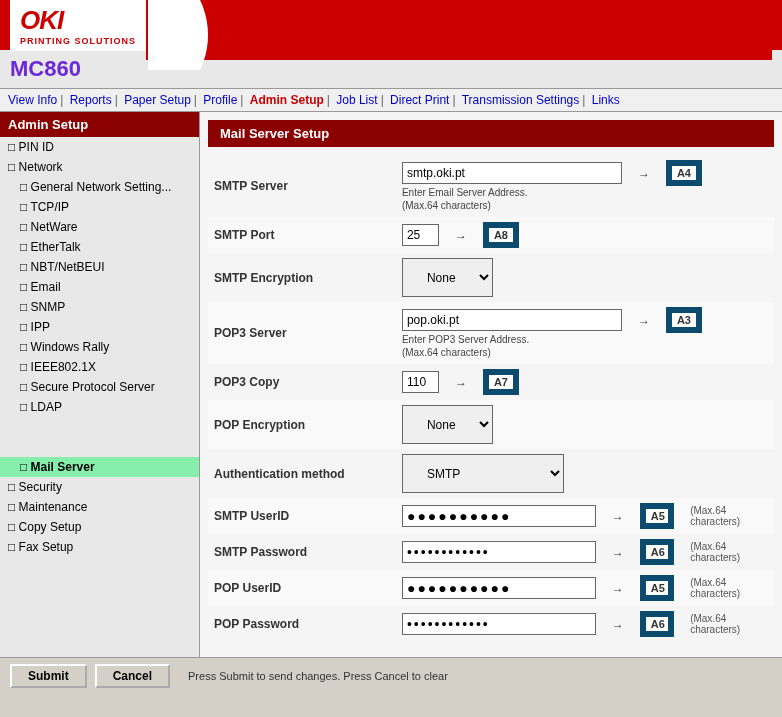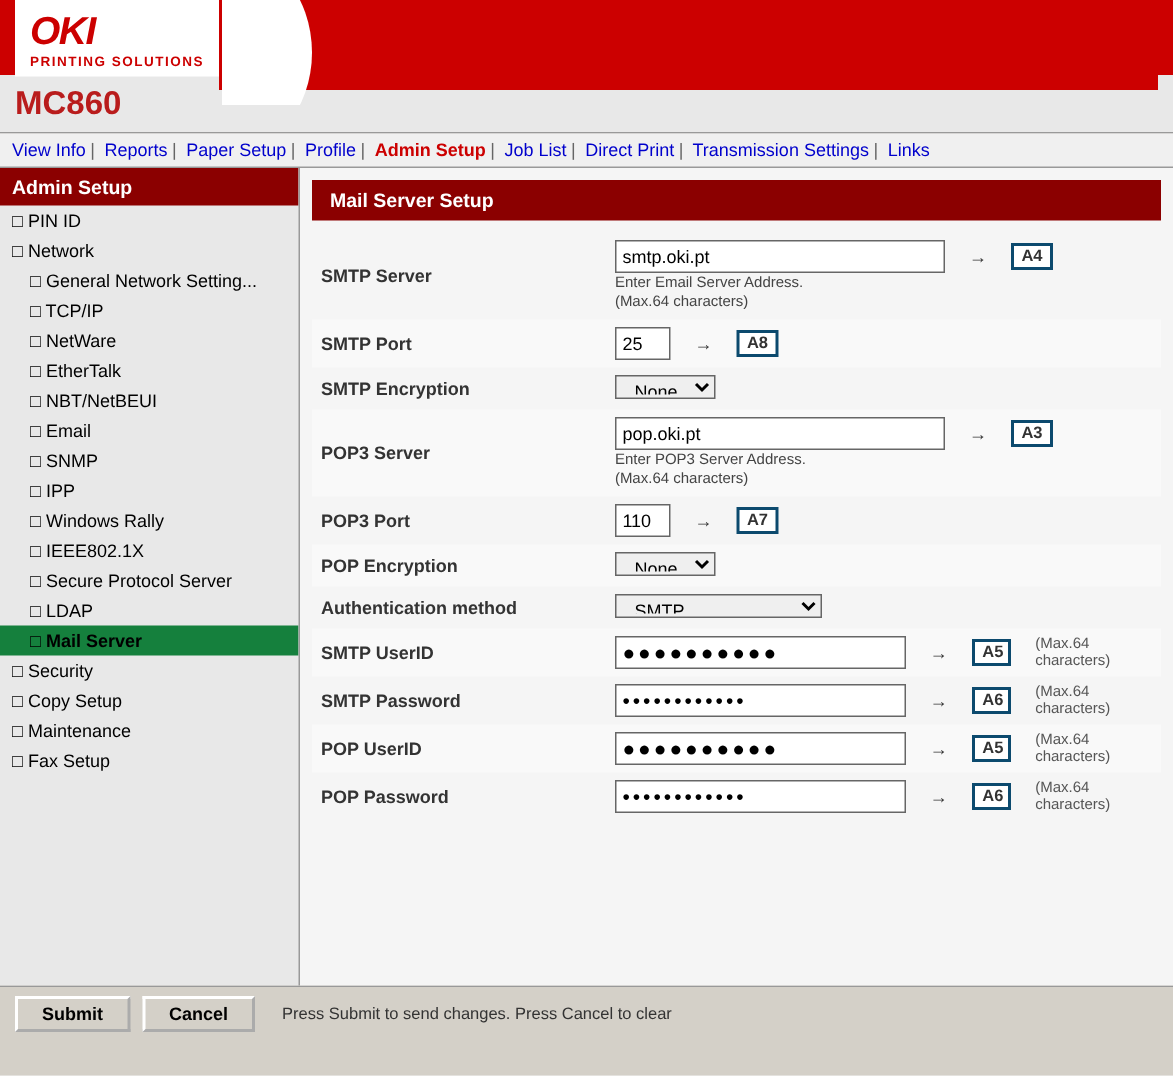--- a/index.html
+++ b/index.html
@@ -8,57 +8,57 @@
     
     .header { background: #cc0000; height: 50px; display: flex; align-items: center; padding: 0 10px; position: relative; }
     .header-white-box { background: white; padding: 5px 10px; display: flex; flex-direction: column; align-items: flex-start; }
     .oki-logo { color: #cc0000; font-size: 26px; font-weight: 900; font-style: italic; letter-spacing: -1px; }
     .printing-solutions { font-size: 9px; color: #cc0000; font-weight: bold; letter-spacing: 1px; text-transform: uppercase; }
     .header-red-bar { background: #cc0000; height: 70px; flex: 1; }
     .header-curve { position: absolute; left: 148px; top: 0; width: 60px; height: 70px; background: white; clip-path: ellipse(60px 70px at 0 50%); }
 
     
     .title-bar { background: #e8e8e8; padding: 6px 10px; border-bottom: 1px solid #999; }
-    .title-bar h1 { font-size: 22px; color: #b91c1c; font-weight: bold; }
+    .title-bar h1 { font-size: 22px; color: #6d28d9; font-weight: bold; }
 
     
     .nav-bar { background: #f0f0f0; padding: 4px 8px; border-bottom: 1px solid #999; font-size: 12px; }
     .nav-bar a { color: #0000cc; text-decoration: none; }
     .nav-bar .active { color: #cc0000; font-weight: bold; }
     .nav-sep { color: #666; margin: 0 3px; }
 
     
     .main-layout { display: flex; height: calc(717px - 70px - 38px - 28px - 36px); }
 
     
     .sidebar { width: 200px; background: #e8e8e8; border-right: 1px solid #999; overflow-y: auto; flex-shrink: 0; }
     .sidebar-title { background: #8b0000; color: white; font-weight: bold; padding: 5px 8px; font-size: 13px; }
     .sidebar-item { padding: 3px 8px; cursor: pointer; font-size: 12px; color: #000; }
-    .sidebar-item.active { background: #15803d; font-weight: bold; }
+    .sidebar-item.active { background: #86efac; font-weight: bold; margin-top: 40px; }
     .sidebar-item.level1 { padding-left: 8px; }
     .sidebar-item.level2 { padding-left: 20px; }
 
     
     .content { flex: 1; background: #f5f5f5; overflow-y: auto; padding: 0; }
 
     
     .section-header { background: #8b0000; color: white; font-weight: bold; padding: 6px 12px; font-size: 13px; margin: 8px; }
 
     
     .form-table { width: calc(100% - 16px); margin: 0 8px; border-collapse: collapse; }
     .form-table tr td { padding: 5px 6px; vertical-align: middle; }
     .form-table tr:nth-child(even) { background: #f9f9f9; }
     .label-col { width: 200px; font-weight: bold; color: #333; font-size: 12px; }
     .input-group { display: flex; align-items: center; gap: 16px; }
     .input-text { border: 1px solid #666; padding: 2px 4px; font-size: 12px; height: 22px; }
     .input-wide { width: 220px; }
     .input-small { width: 37px; }
-    .select-box { border: 1px solid #666; padding: 2px 8px; font-size: 12px; height: 16px; }
+    .select-box { border: 1px solid #666; padding: 2px 20px; font-size: 12px; height: 39px; }
     .hint-text { font-size: 10px; color: #444; line-height: 1.3; }
-    .badge { background: white; border: 2px solid #0c4a6e; color: #333; font-weight: bold; font-size: 11px; padding: 1px 5px; min-width: 24px; text-align: center; display: inline-block; }
+    .badge { background: white; border: 6px solid #0c4a6e; color: #333; font-weight: bold; font-size: 11px; padding: 1px 5px; min-width: 24px; text-align: center; display: inline-block; }
     .arrow-line { color: #333; font-size: 12px; }
 
     
     .footer { background: #d4d0c8; border-top: 1px solid #999; padding: 6px 10px; display: flex; align-items: center; gap: 8px; }
     .btn-submit { background: #d4d0c8; border: 2px outset #fff; padding: 3px 16px; font-size: 12px; cursor: pointer; font-weight: bold; }
     .footer-text { font-size: 11px; color: #333; margin-left: 10px; }
   </style>
 </head>
 <body>
 
@@ -134,24 +134,24 @@
     <div class="sidebar-item level2">
       <span>□ </span>LDAP
     </div>
     <div class="sidebar-item level2 active">
       <span>□ </span>Mail Server
     </div>
     <div class="sidebar-item level1">
       <span>□ </span>Security
     </div>
     <div class="sidebar-item level1">
+      <span>□ </span>Maintenance
+    </div>
+    <div class="sidebar-item level1">
       <span>□ </span>Copy Setup
-    </div>
-    <div class="sidebar-item level1">
-      <span>□ </span>Maintenance
     </div>
     <div class="sidebar-item level1">
       <span>□ </span>Fax Setup
     </div>
   </div>
 
   <div class="content">
     <div class="section-header">Mail Server Setup</div>
 
     <table class="form-table">
@@ -197,21 +197,21 @@
             <div class="input-group">
               <input type="text" class="input-text input-wide" value="pop.oki.pt" style="">
               <span class="arrow-line">→</span>
               <span class="badge">A3</span>
             </div>
             <div class="hint-text">Enter POP3 Server Address.<br>(Max.64 characters)</div>
           </td>
         </tr>
 
         <tr>
-          <td class="label-col">POP3 Port</td>
+          <td class="label-col">POP3 Copy</td>
           <td>
             <div class="input-group">
               <input type="text" class="input-text input-small" value="110" style="">
               <span class="arrow-line">→</span>
               <span class="badge">A7</span>
             </div>
           </td>
         </tr>
 
         <tr>

